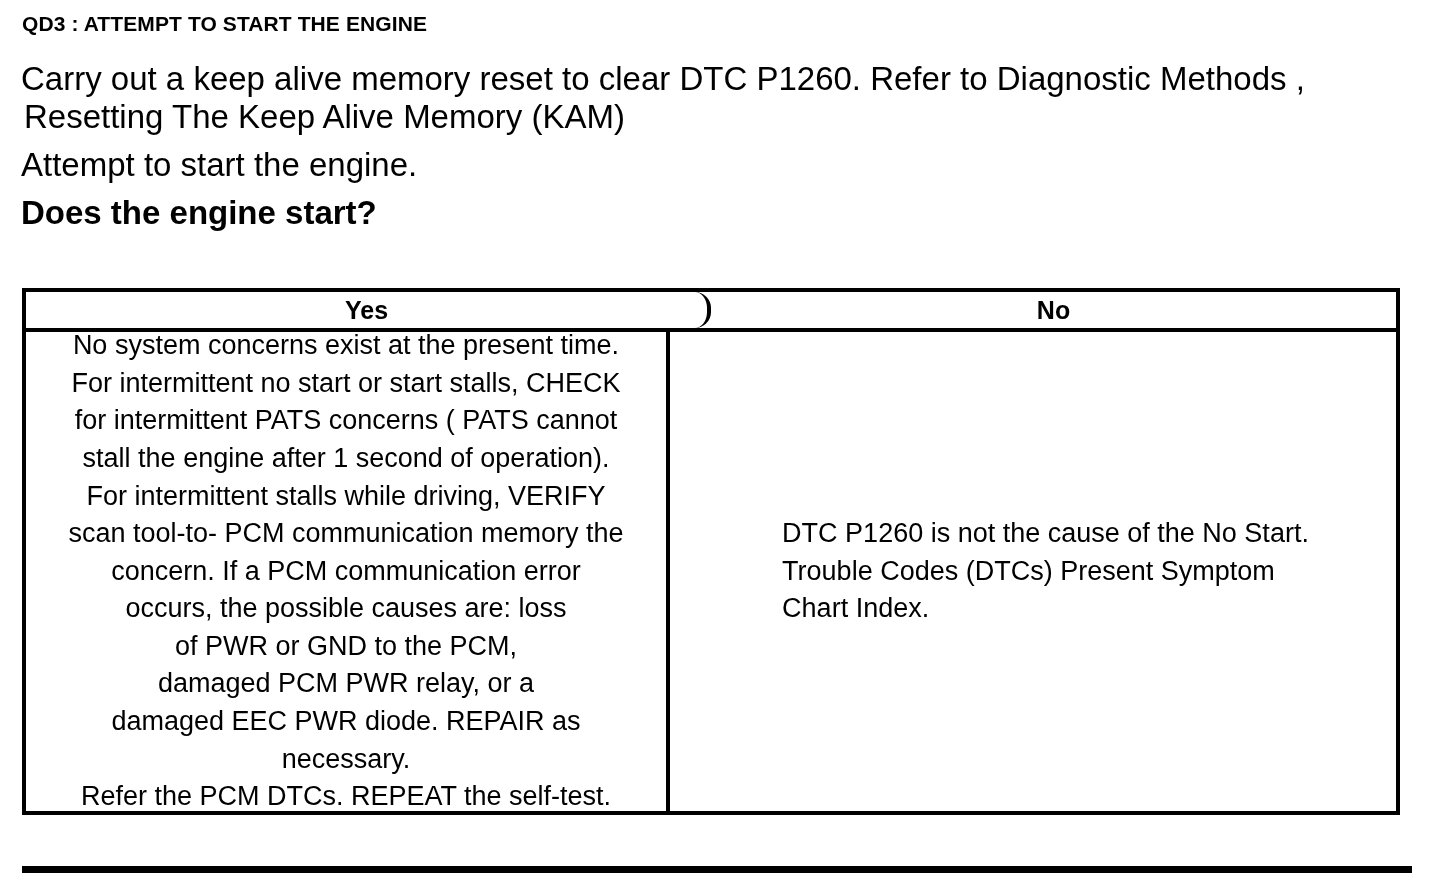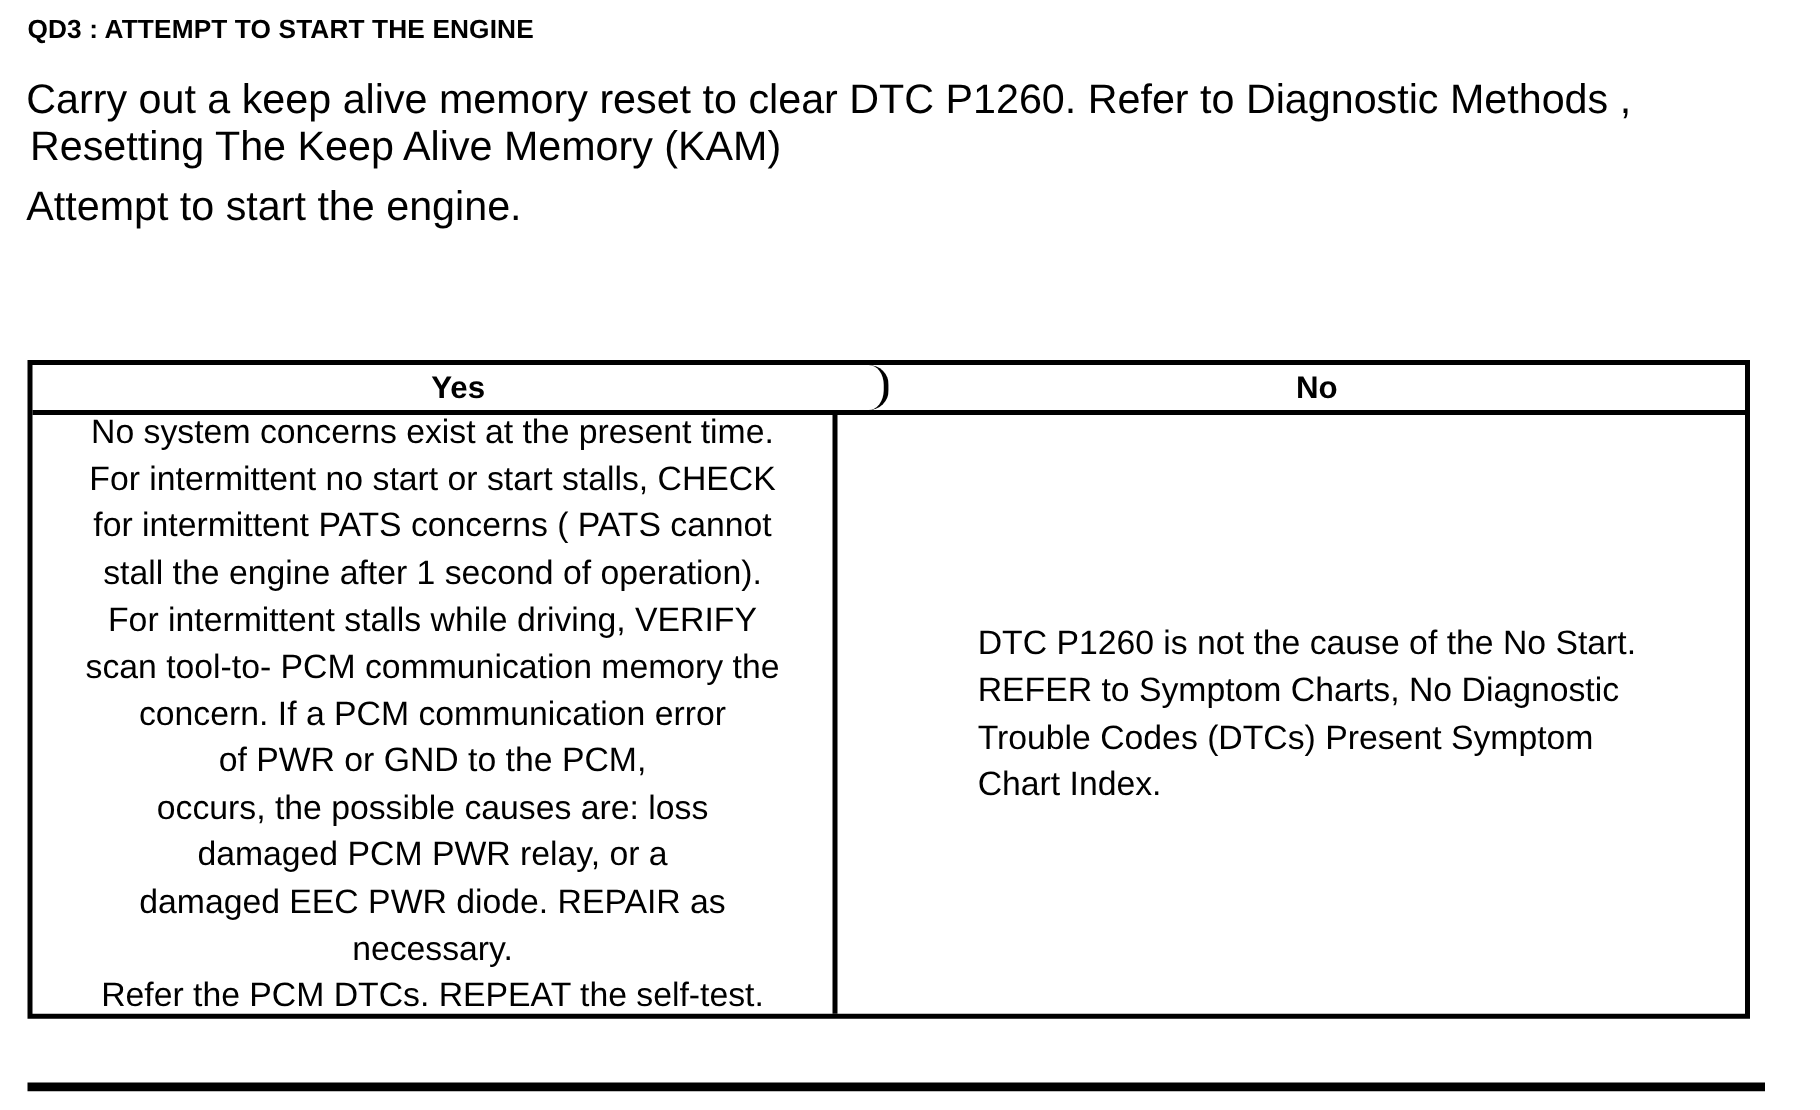--- a/index.html
+++ b/index.html
@@ -154,20 +154,23 @@
 
   <div class="para para-1">
     <span class="para-line">Carry out a keep alive memory reset to clear DTC P1260. Refer to Diagnostic Methods ,</span>
     <span class="para-line indent">Resetting The  Keep Alive Memory (KAM)</span>
   </div>
 
   <div class="para para-2">
     <span class="para-line">Attempt to start the engine.</span>
   </div>
 
+  <div class="para para-3">
+    <span class="para-line">Does the engine start?</span>
+  </div>
 
   <div class="decision-table">
 
     <div class="table-head">
       <div class="th th-yes">Yes</div>
       <div class="th th-no">No</div>
     </div>
 
     <div class="head-rule"></div>
 
@@ -175,33 +178,32 @@
 
       <div class="td td-yes">
         <div class="cell-text centered">
           <span class="cell-line">No system concerns exist at the present time.</span>
           <span class="cell-line">For intermittent no start or start stalls, CHECK</span>
           <span class="cell-line">for intermittent PATS concerns ( PATS cannot</span>
           <span class="cell-line">stall the engine after 1 second of operation).</span>
           <span class="cell-line">For intermittent stalls while driving, VERIFY</span>
           <span class="cell-line">scan tool-to- PCM communication memory the</span>
           <span class="cell-line">concern. If a PCM communication error</span>
+          <span class="cell-line">occurs, the possible causes are: loss</span>
           <span class="cell-line">of PWR or GND to the PCM,</span>
-          <span class="cell-line">occurs, the possible causes are: loss</span>
           <span class="cell-line">damaged PCM  PWR relay, or a</span>
           <span class="cell-line">damaged EEC  PWR diode. REPAIR as</span>
           <span class="cell-line">necessary.</span>
           <span class="cell-line">Refer the PCM DTCs. REPEAT the self-test.</span>
         </div>
       </div>
 
       <div class="td td-no">
         <div class="cell-text lefted">
           <span class="cell-line">DTC P1260 is not the cause of the No Start.</span>
-          <span class="cell-line">REFER to Symptom Charts, No Diagnostic</span>
           <span class="cell-line">Trouble Codes (DTCs) Present Symptom</span>
           <span class="cell-line">Chart Index.</span>
         </div>
       </div>
 
     </div>
   </div>
 
   <div class="bottom-rule"></div>
 

